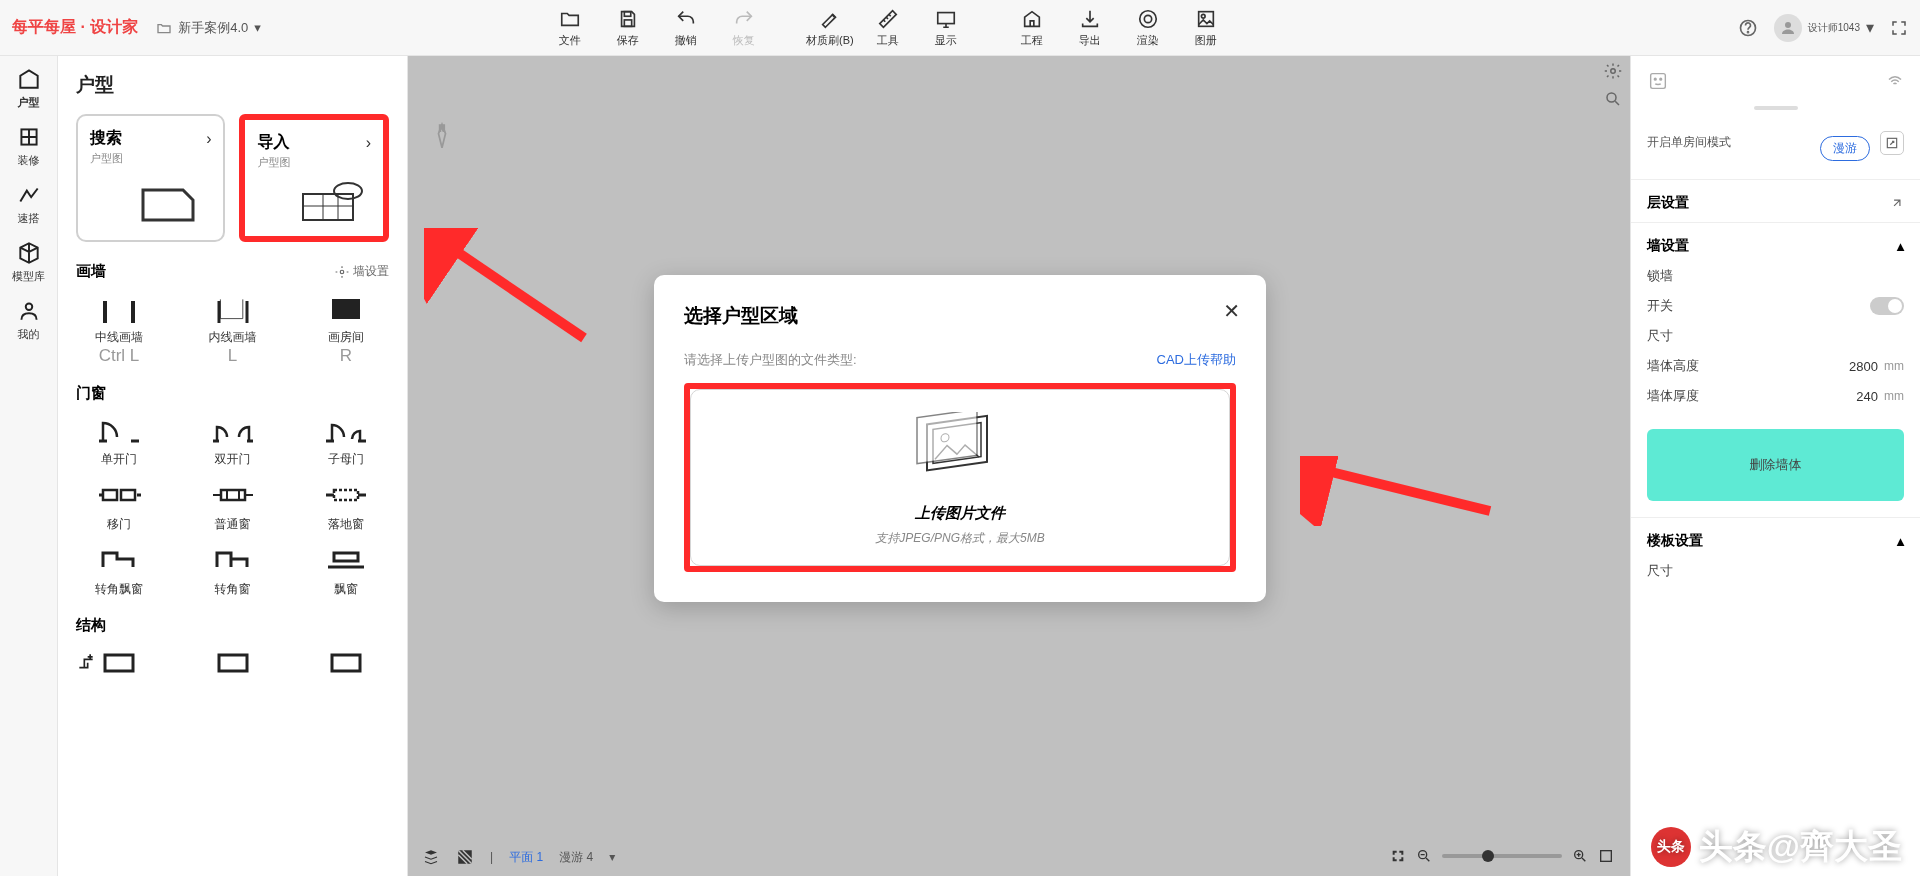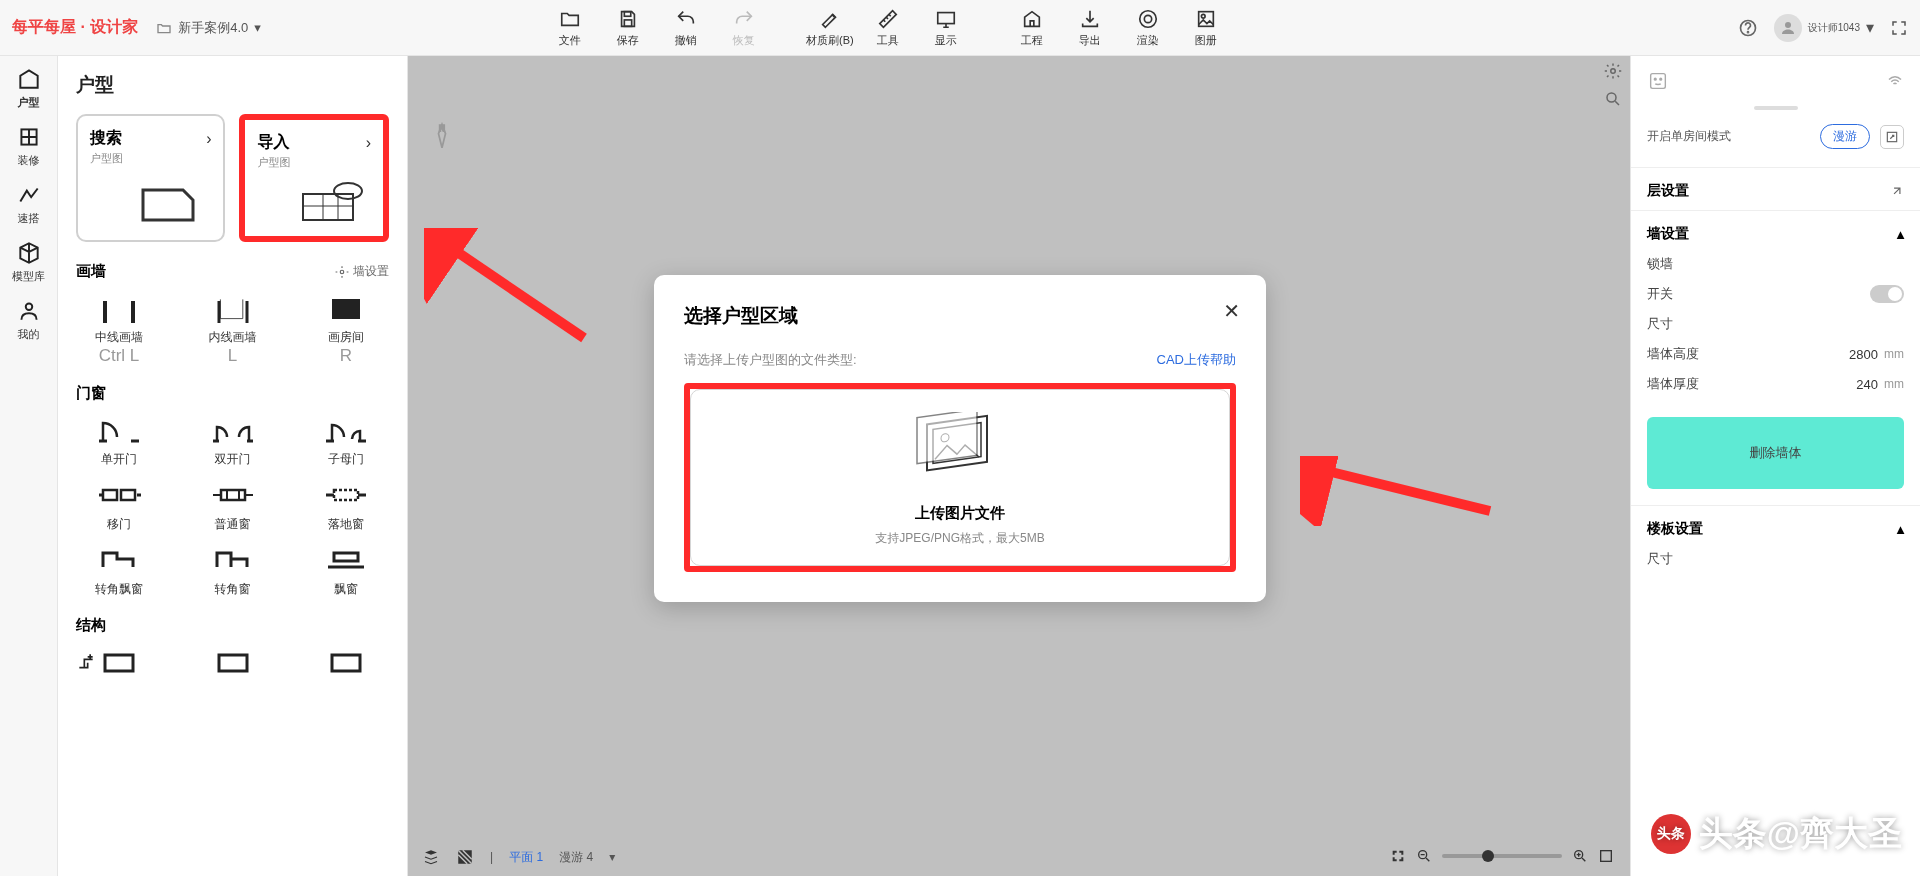--- a/index.html
+++ b/index.html
@@ -56,54 +56,54 @@
 .canvas-bot-left { position: absolute; left: 14px; bottom: 10px; display: flex; align-items: center; gap: 16px; font-size: 12px; color: #555; }
 .canvas-bot-left .link { color: #2d6cdf; cursor: pointer; }
 .bot-ic { width: 18px; height: 18px; display: inline-block; }
 
 
 .right-panel { position: absolute; right: 0; top: 56px; bottom: 0; width: 290px; background: #fff; border-left: 1px solid #e5e5e5; padding: 14px 16px; overflow-y: auto; }
 .rp-top { display: flex; align-items: center; justify-content: space-between; margin-bottom: 14px; }
 .face-ic { width: 22px; height: 22px; color: #888; }
 .mode-row { display: flex; align-items: center; gap: 10px; margin-bottom: 18px; font-size: 12px; }
 .mode-lbl { color: #555; flex: 1; }
-.pill { border: 1px solid #2d6cdf; color: #2d6cdf; border-radius: 14px; padding: 3px 12px; font-size: 12px; cursor: pointer; }
+.pill { border: 1px solid #2d6cdf; color: #2d6cdf; border-radius: 14px; padding: 3px 12px; font-size: 12px; cursor: pointer; margin-top: 12px; }
 .sq-btn { width: 24px; height: 24px; border: 1px solid #ccc; border-radius: 5px; display: flex; align-items: center; justify-content: center; cursor: pointer; color: #666; }
 .rp-sec-head { display: flex; justify-content: space-between; align-items: center; font-size: 14px; font-weight: 700; margin: 14px 0 10px; }
 .expand-ic { width: 14px; height: 14px; color: #666; cursor: pointer; }
 .rp-row { display: flex; justify-content: space-between; align-items: center; font-size: 13px; color: #444; margin: 12px 0; }
 .toggle { width: 34px; height: 18px; background: #ccc; border-radius: 9px; position: relative; cursor: pointer; }
 .toggle::after { content: ""; position: absolute; right: 2px; top: 2px; width: 14px; height: 14px; background: #fff; border-radius: 50%; }
 .dim-input { display: flex; align-items: center; gap: 6px; }
 .dim-val { width: 58px; text-align: right; font-size: 13px; border: none; background: transparent; color: #333; }
 .dim-unit { font-size: 12px; color: #999; }
 .del-btn { width: 100%; background: #5eead4; border: none; border-radius: 6px; padding: 27px; font-size: 13px; color: #444; cursor: pointer; margin: 12px 0 6px; }
 hr.rp-div { border: none; border-top: 1px solid #eee; margin: 10px -16px; }
 
 
 .modal-overlay { position: absolute; inset: 0; background: rgba(0,0,0,0); display: flex; align-items: center; justify-content: center; }
 .modal { width: 612px; background: #fff; border-radius: 10px; padding: 28px 30px 30px; box-shadow: 0 6px 24px rgba(0,0,0,.2); position: relative; }
 .modal-title { font-size: 19px; font-weight: 700; margin-bottom: 22px; }
 .modal-close { position: absolute; top: 24px; right: 26px; font-size: 20px; cursor: pointer; color: #333; }
 .modal-sub-row { display: flex; justify-content: space-between; font-size: 13px; margin-bottom: 14px; }
 .modal-sub { color: #888; }
 .modal-help { color: #2d6cdf; cursor: pointer; }
-.opt-row { display: flex; gap: 6px; border: 6px solid #ff2a2a; border-radius: 4px; }
+.opt-row { display: flex; gap: 6px; border: 6px solid #ff2a2a; border-radius: 4px; font-style: italic; }
 .opt-card { flex: 1; border: 1.5px solid #d5d5d5; border-radius: 10px; padding: 22px 14px 18px; text-align: center; cursor: pointer; }
 .opt-ill { width: 90px; height: 76px; margin: 0 auto 16px; }
 .opt-title { font-size: 15px; font-weight: 700; margin-bottom: 6px; }
 .opt-sub { font-size: 12px; color: #888; line-height: 1.5; }
 
 
 .arrow { position: absolute; pointer-events: none; }
 .arrow-1 { left: 424px; top: 228px; width: 170px; height: 120px; transform: scaleX(-1); }
 .arrow-2 { left: 1300px; top: 456px; width: 200px; height: 70px; transform: scaleX(-1); }
 
 
-.watermark { position: absolute; right: 18px; bottom: 19px; font-size: 34px; color: #fff; font-weight: 600; text-shadow: 0 0 6px rgba(0,0,0,.4); display: flex; align-items: center; gap: 8px; }
+.watermark { position: absolute; right: 18px; bottom: 6px; font-size: 34px; color: #fff; font-weight: 600; text-shadow: 0 0 6px rgba(0,0,0,.4); display: flex; align-items: center; gap: 8px; }
 .wm-logo { width: 40px; height: 40px; border-radius: 50%; background: #d33; color: #fff; display: flex; align-items: center; justify-content: center; font-size: 14px; font-weight: 700; }
 
 svg { display: block; }
 </style>
 </head>
 <body>
 
 <div class="topbar">
   <div class="logo">每平每屋 · 设计家</div>
   <div class="proj-select">

